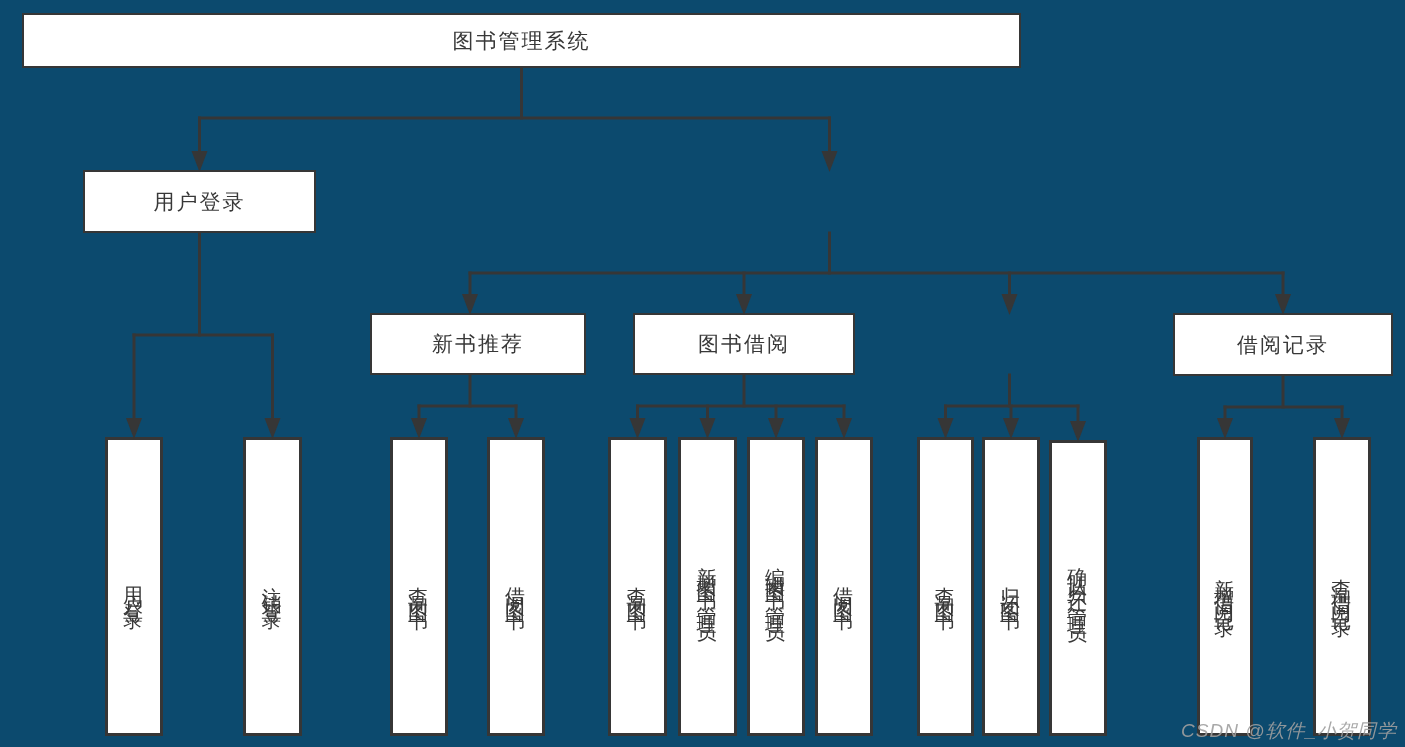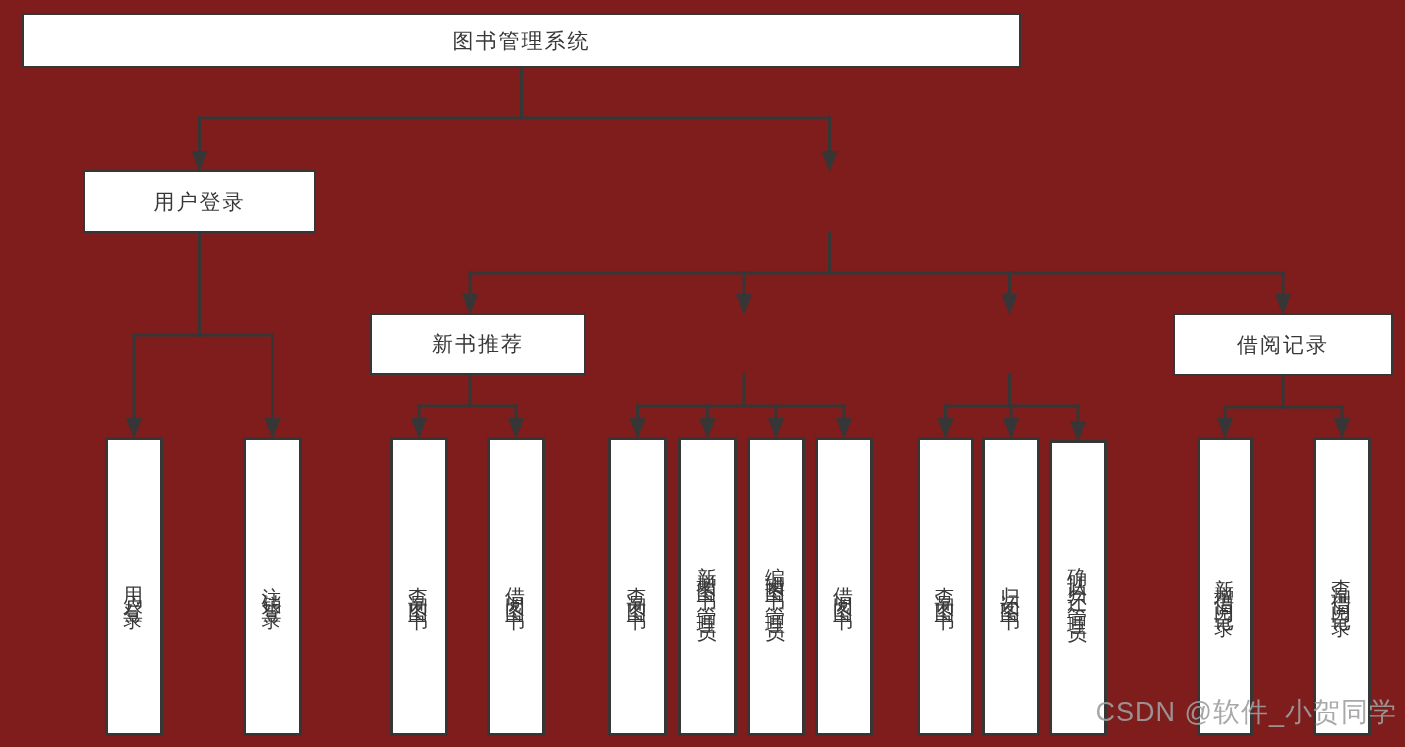--- a/index.html
+++ b/index.html
@@ -1,20 +1,20 @@
 <!DOCTYPE html>
 <html><head>
 <meta charset="utf-8">
 <style>
   html, body { margin: 0; padding: 0; background: #ffffff; }
   #stage {
     position: relative;
     width: 1405px;
     height: 747px;
-    background: #7f1d1d;
+    background: #0c4a6e;
     font-family: "Liberation Sans", "DejaVu Sans", sans-serif;
     overflow: hidden;
   }
   #connectors {
     position: absolute;
     left: 0; top: 0;
     width: 1405px; height: 747px;
     pointer-events: none;
   }
   .box {
@@ -36,40 +36,44 @@
   .box.vertical .lbl {
     writing-mode: vertical-rl;
     text-orientation: mixed;
     font-size: 20px;
     letter-spacing: 8px;
     white-space: nowrap;
   }
   .watermark {
     position: absolute;
     right: 8px;
-    bottom: 17px;
-    font-size: 27px;
+    bottom: 3px;
+    font-size: 19px;
     letter-spacing: 1px;
     color: rgba(158, 158, 158, 0.9);
     z-index: 5;
     white-space: nowrap;
+    font-style: italic;
   }
 </style>
 </head>
 <body>
 
 <div id="stage">
   <div class="box" style="left: 22px; top: 13px; width: 999px; height: 55px; border-color: rgb(54, 54, 54);">
       <span class="lbl" style="color: rgb(56, 56, 56);">图书管理系统</span>
     </div>
     <div class="box" style="left: 83px; top: 170px; width: 233px; height: 63px; border-color: rgb(54, 54, 54);">
       <span class="lbl" style="color: rgb(56, 56, 56);">用户登录</span>
     </div>
     <div class="box" style="left: 362px; top: 313px; width: 216px; height: 62px; border-color: rgb(54, 54, 54); margin-left: 8px;">
       <span class="lbl" style="color: rgb(56, 56, 56);">新书推荐</span>
+    </div>
+    <div class="box" style="left: 633px; top: 313px; width: 222px; height: 62px; border-color: rgb(54, 54, 54);">
+      <span class="lbl" style="color: rgb(56, 56, 56);">图书借阅</span>
     </div>
     <div class="box" style="left: 1173px; top: 313px; width: 220px; height: 63px; border-color: rgb(54, 54, 54);">
       <span class="lbl" style="color: rgb(56, 56, 56);">借阅记录</span>
     </div>
     <div class="box vertical" style="left: 105px; top: 437px; width: 58px; height: 299px; border-color: rgb(54, 54, 54);">
       <span class="lbl" style="color: rgb(56, 56, 56);">用户登录</span>
     </div>
     <div class="box vertical" style="left: 243px; top: 437px; width: 59px; height: 299px; border-color: rgb(54, 54, 54);">
       <span class="lbl" style="color: rgb(56, 56, 56);">注销登录</span>
     </div>

